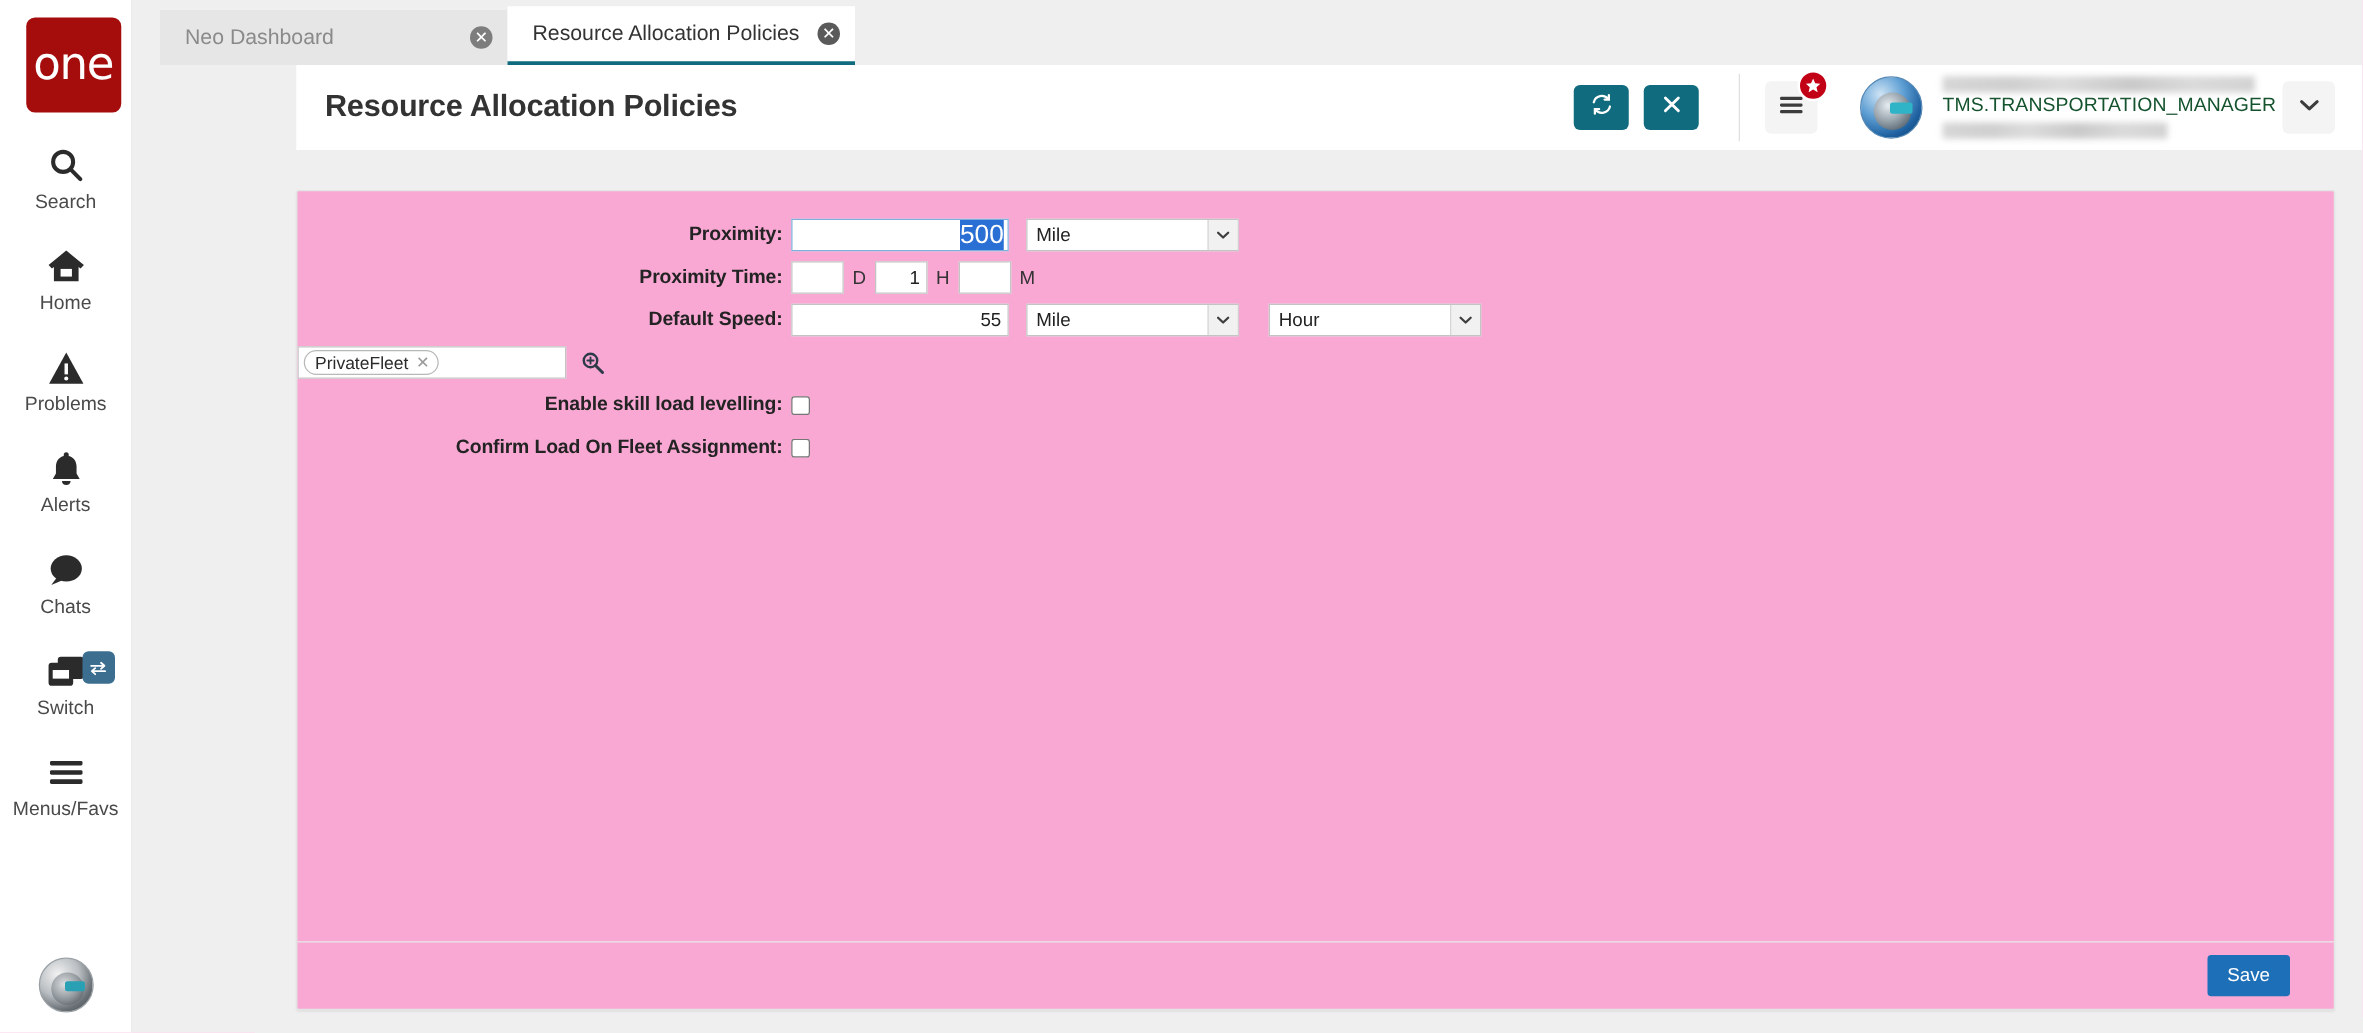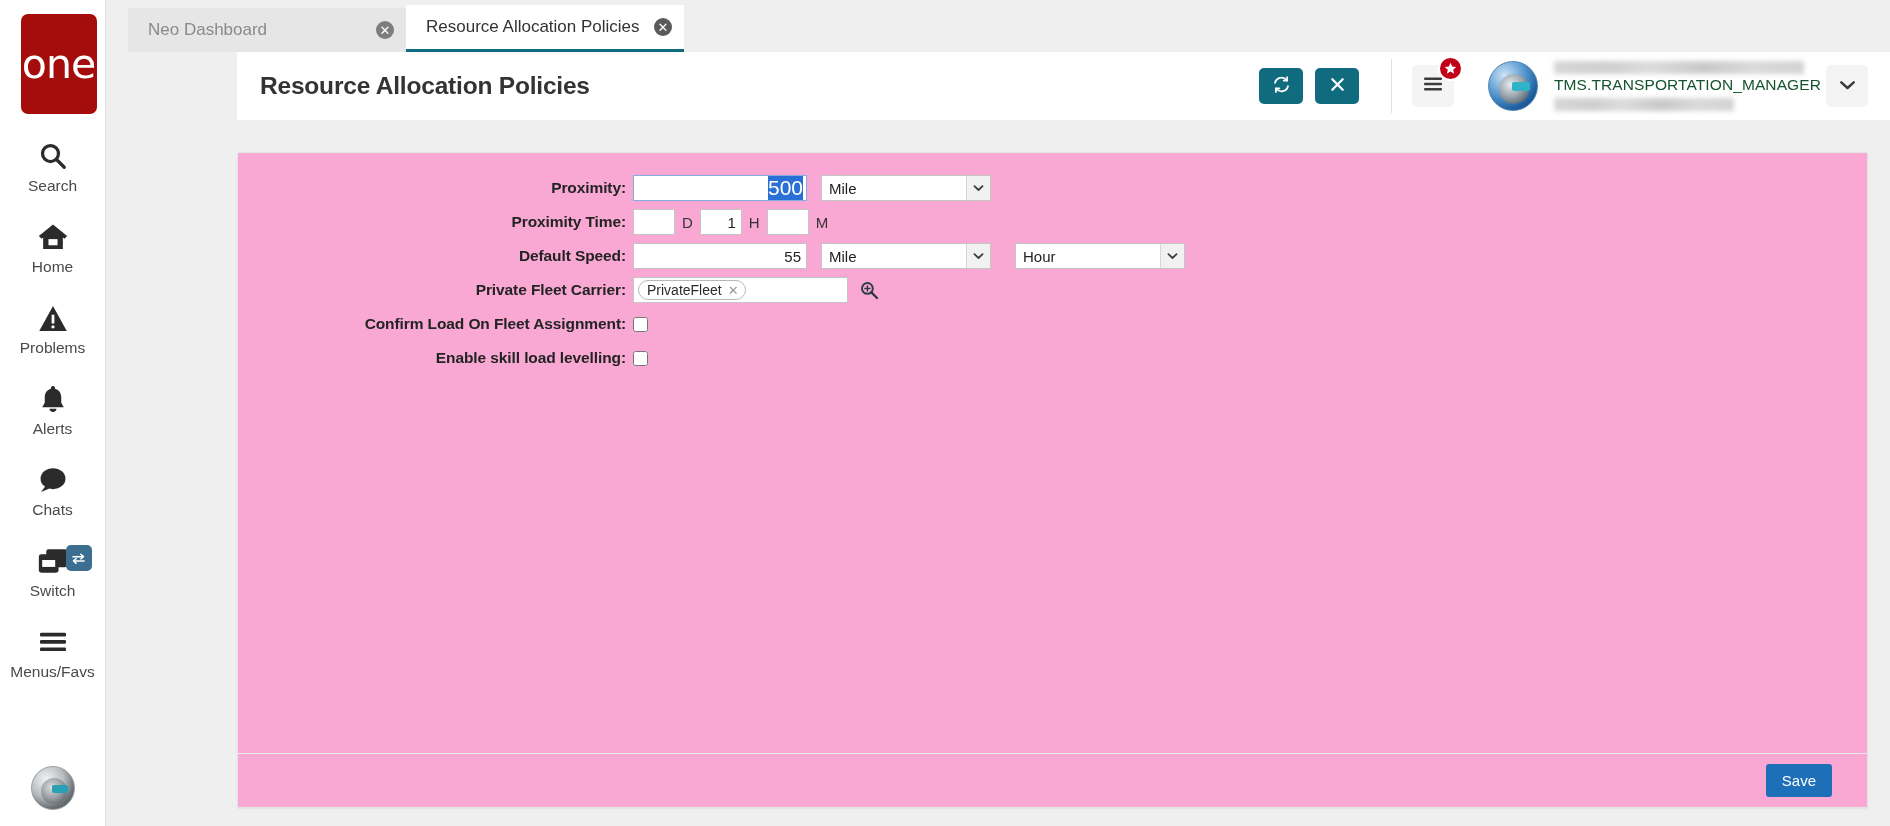--- a/index.html
+++ b/index.html
@@ -20,27 +20,27 @@
     flex: 0 0 106px;
     height: 826px;
     background: #ffffff;
     border-right: 1px solid #e3e3e3;
     display: flex;
     flex-direction: column;
     align-items: center;
     position: relative;
   }
   .brand-logo {
-    width: 76px; height: 100px;
+    width: 76px; height: 76px;
     margin-top: 14px;
     background: #a50d0d;
     border-radius: 7px;
     display: flex; align-items: center; justify-content: center;
     color: #fff;
-    font-size: 41px;
+    font-size: 36px;
     font-weight: 400;
     letter-spacing: -1px;
     font-family: "DejaVu Sans", sans-serif;
     line-height: 1;
     margin-left: 12px;
   }
   .nav-item {
     width: 106px;
     margin-top: 24px;
     display: flex; flex-direction: column;
@@ -626,53 +626,52 @@
               <span class="sel-arrow">
                 <svg width="11" height="8" viewBox="0 0 12 8" fill="none" stroke="#3e3e3e" stroke-width="2" stroke-linecap="round" stroke-linejoin="round">
                     <path d="M1.6 2 L6 6.2 L10.4 2"></path>
                   </svg>
               </span>
             </div>
           </div>
         </div>
 
         <div class="frow">
-          <div class="flabel">Private Fleet Carrier:</div>
           <div class="fctl">
             <div class="token-box">
               <span class="token">
                 <span>PrivateFleet</span>
                 <span class="token-x">✕</span>
               </span>
             </div>
             <span class="picker-icon">
               <svg width="20" height="20" viewBox="0 0 20 20" fill="none" stroke="#2d3a47" stroke-width="1.9">
                 <circle cx="8.4" cy="8.4" r="5.4"></circle>
                 <line x1="12.4" y1="12.4" x2="18" y2="18" stroke-linecap="round" stroke-width="2.4"></line>
                 <line x1="8.4" y1="5.9" x2="8.4" y2="10.9" stroke-width="1.5" stroke-linecap="round"></line>
                 <line x1="5.9" y1="8.4" x2="10.9" y2="8.4" stroke-width="1.5" stroke-linecap="round"></line>
               </svg>
             </span>
           </div>
         </div>
 
         <div class="frow">
+          <div class="flabel">Enable skill load levelling:</div>
+          <div class="fctl">
+            <input class="cb" type="checkbox" style="">
+          </div>
+        </div>
+
+        <div class="frow">
           <div class="flabel">Confirm Load On Fleet Assignment:</div>
           <div class="fctl">
             <input class="cb" type="checkbox" style="">
           </div>
         </div>
 
-        <div class="frow">
-          <div class="flabel">Enable skill load levelling:</div>
-          <div class="fctl">
-            <input class="cb" type="checkbox" style="">
-          </div>
-        </div>
-
       </div>
 
       <div id="footer-bar">
         <button class="save-btn" style="background: rgb(29, 111, 184);">Save</button>
       </div>
     </div>
 
   </div>
 </div>
 

